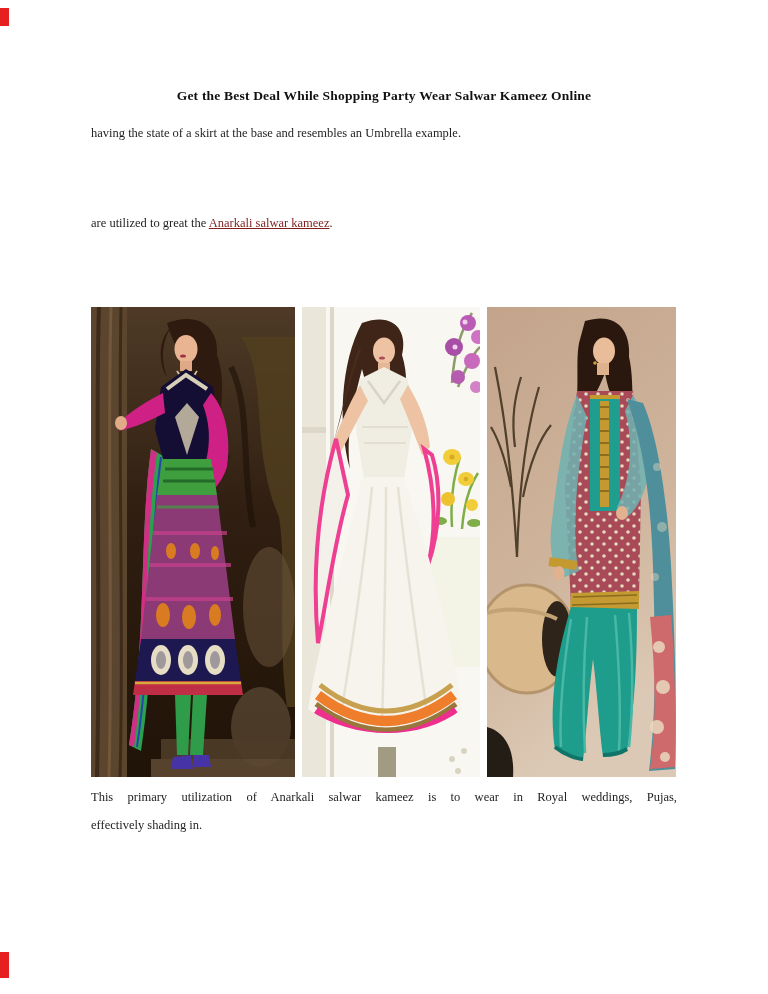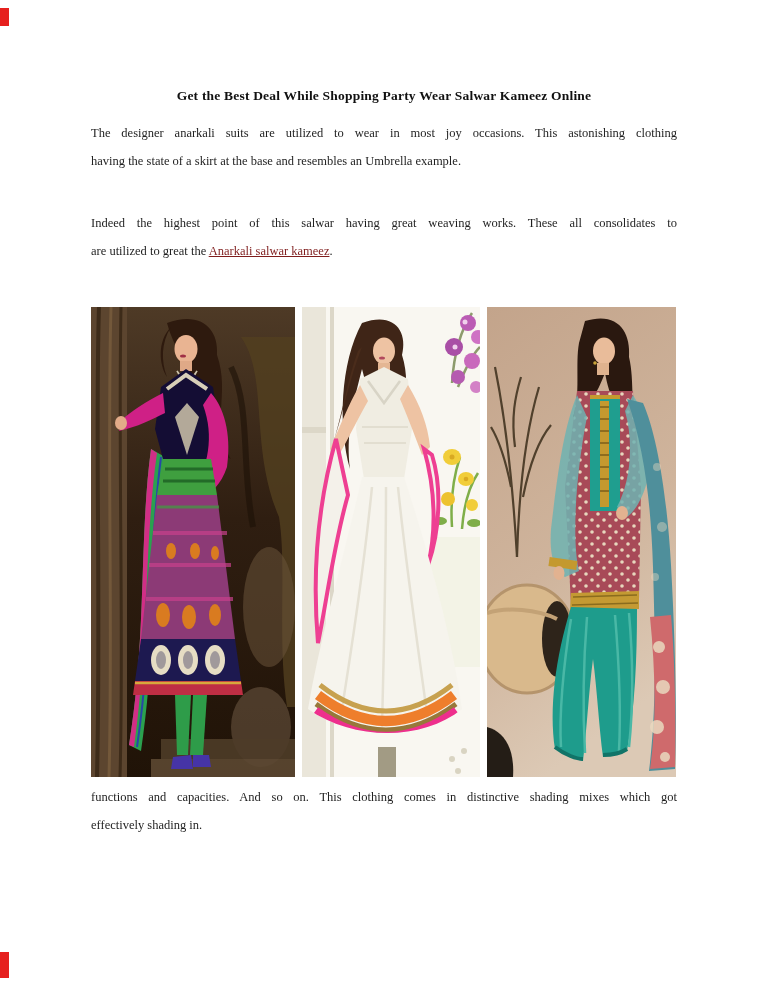--- a/index.html
+++ b/index.html
@@ -33,26 +33,24 @@
 <body>
 
 <div class="page">
 
   <div class="edge-marker top"></div>
   <div class="edge-marker bottom"></div>
 
   <div class="doc-title">Get the Best Deal While Shopping Party Wear Salwar Kameez Online</div>
 
   <div class="para p1">
-    <span class="tline">The designer anarkali suits are utilized to wear in most joy occasions. This astonishing clothing</span>
     <span class="tline last">having the state of a skirt at the base and resembles an Umbrella example.</span>
   </div>
 
   <div class="para p2">
-    <span class="tline">Indeed the highest point of this salwar having great weaving works. These all consolidates to</span>
     <span class="tline last"><span>are utilized to great the </span><a class="doc-link">Anarkali salwar kameez</a><span>.</span></span>
   </div>
 
   <div class="figures">
 
     <figure>
       <svg width="204" height="470" viewBox="0 0 204 470">
         <defs>
           <linearGradient id="lbg" x1="0" y1="0" x2="0" y2="1">
             <stop offset="0" stop-color="#4e3a26"></stop>
@@ -266,17 +264,17 @@
           <circle cx="170" cy="160" r="4" opacity="0.5"></circle>
             <circle cx="175" cy="220" r="5" opacity="0.5"></circle>
             <circle cx="168" cy="270" r="4" opacity="0.5"></circle>
         </g>
       </svg>
     </figure>
 
   </div>
 
   <div class="para p3">
-    <span class="tline">functions and capacities. And so on. This clothing comes in distinctive shading mixes which got</span>
+    <span class="tline">This primary utilization of Anarkali salwar kameez is to wear in Royal weddings, Pujas,</span>
     <span class="tline last">effectively shading in.</span>
   </div>
 
 </div>
 
 </body></html>

